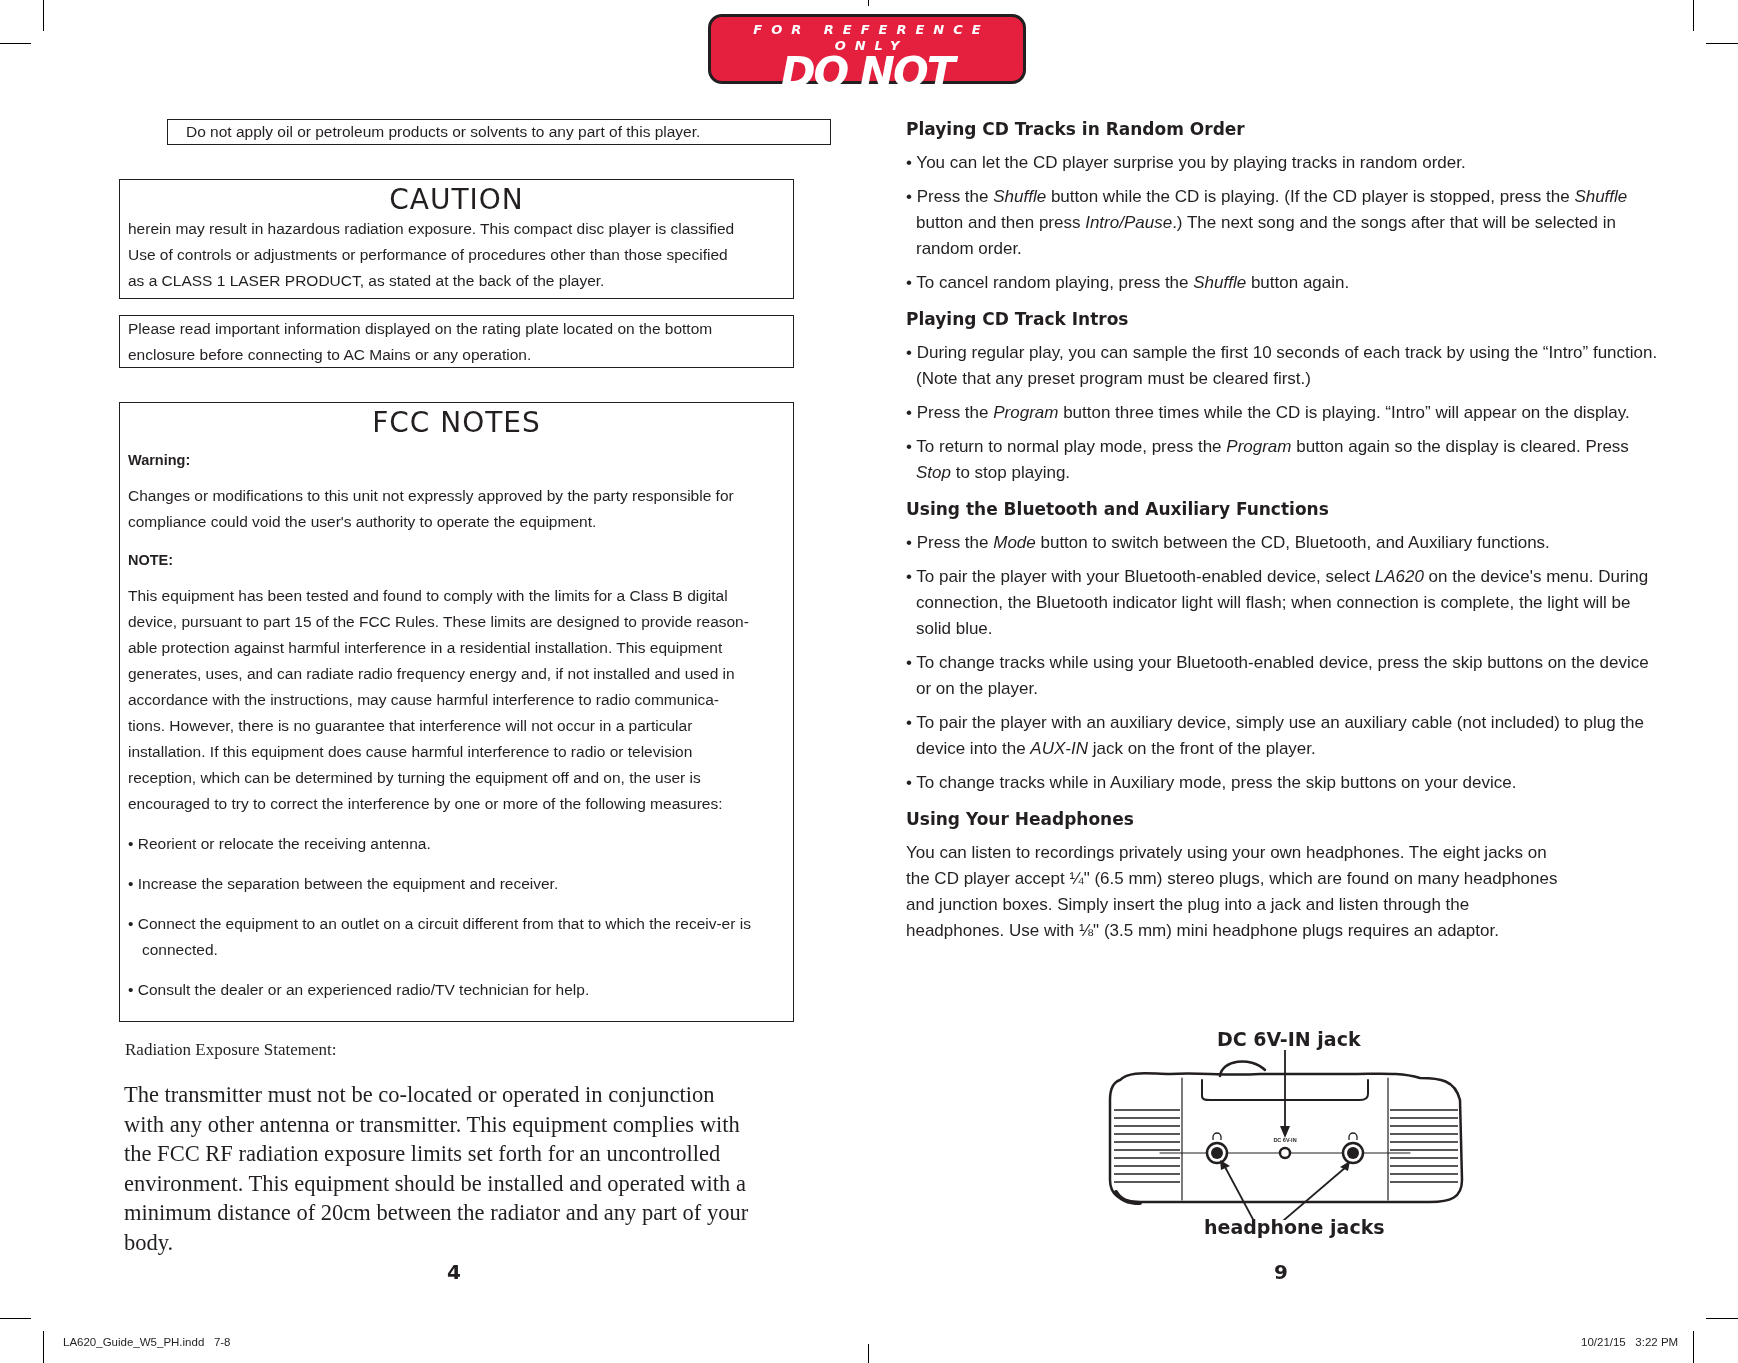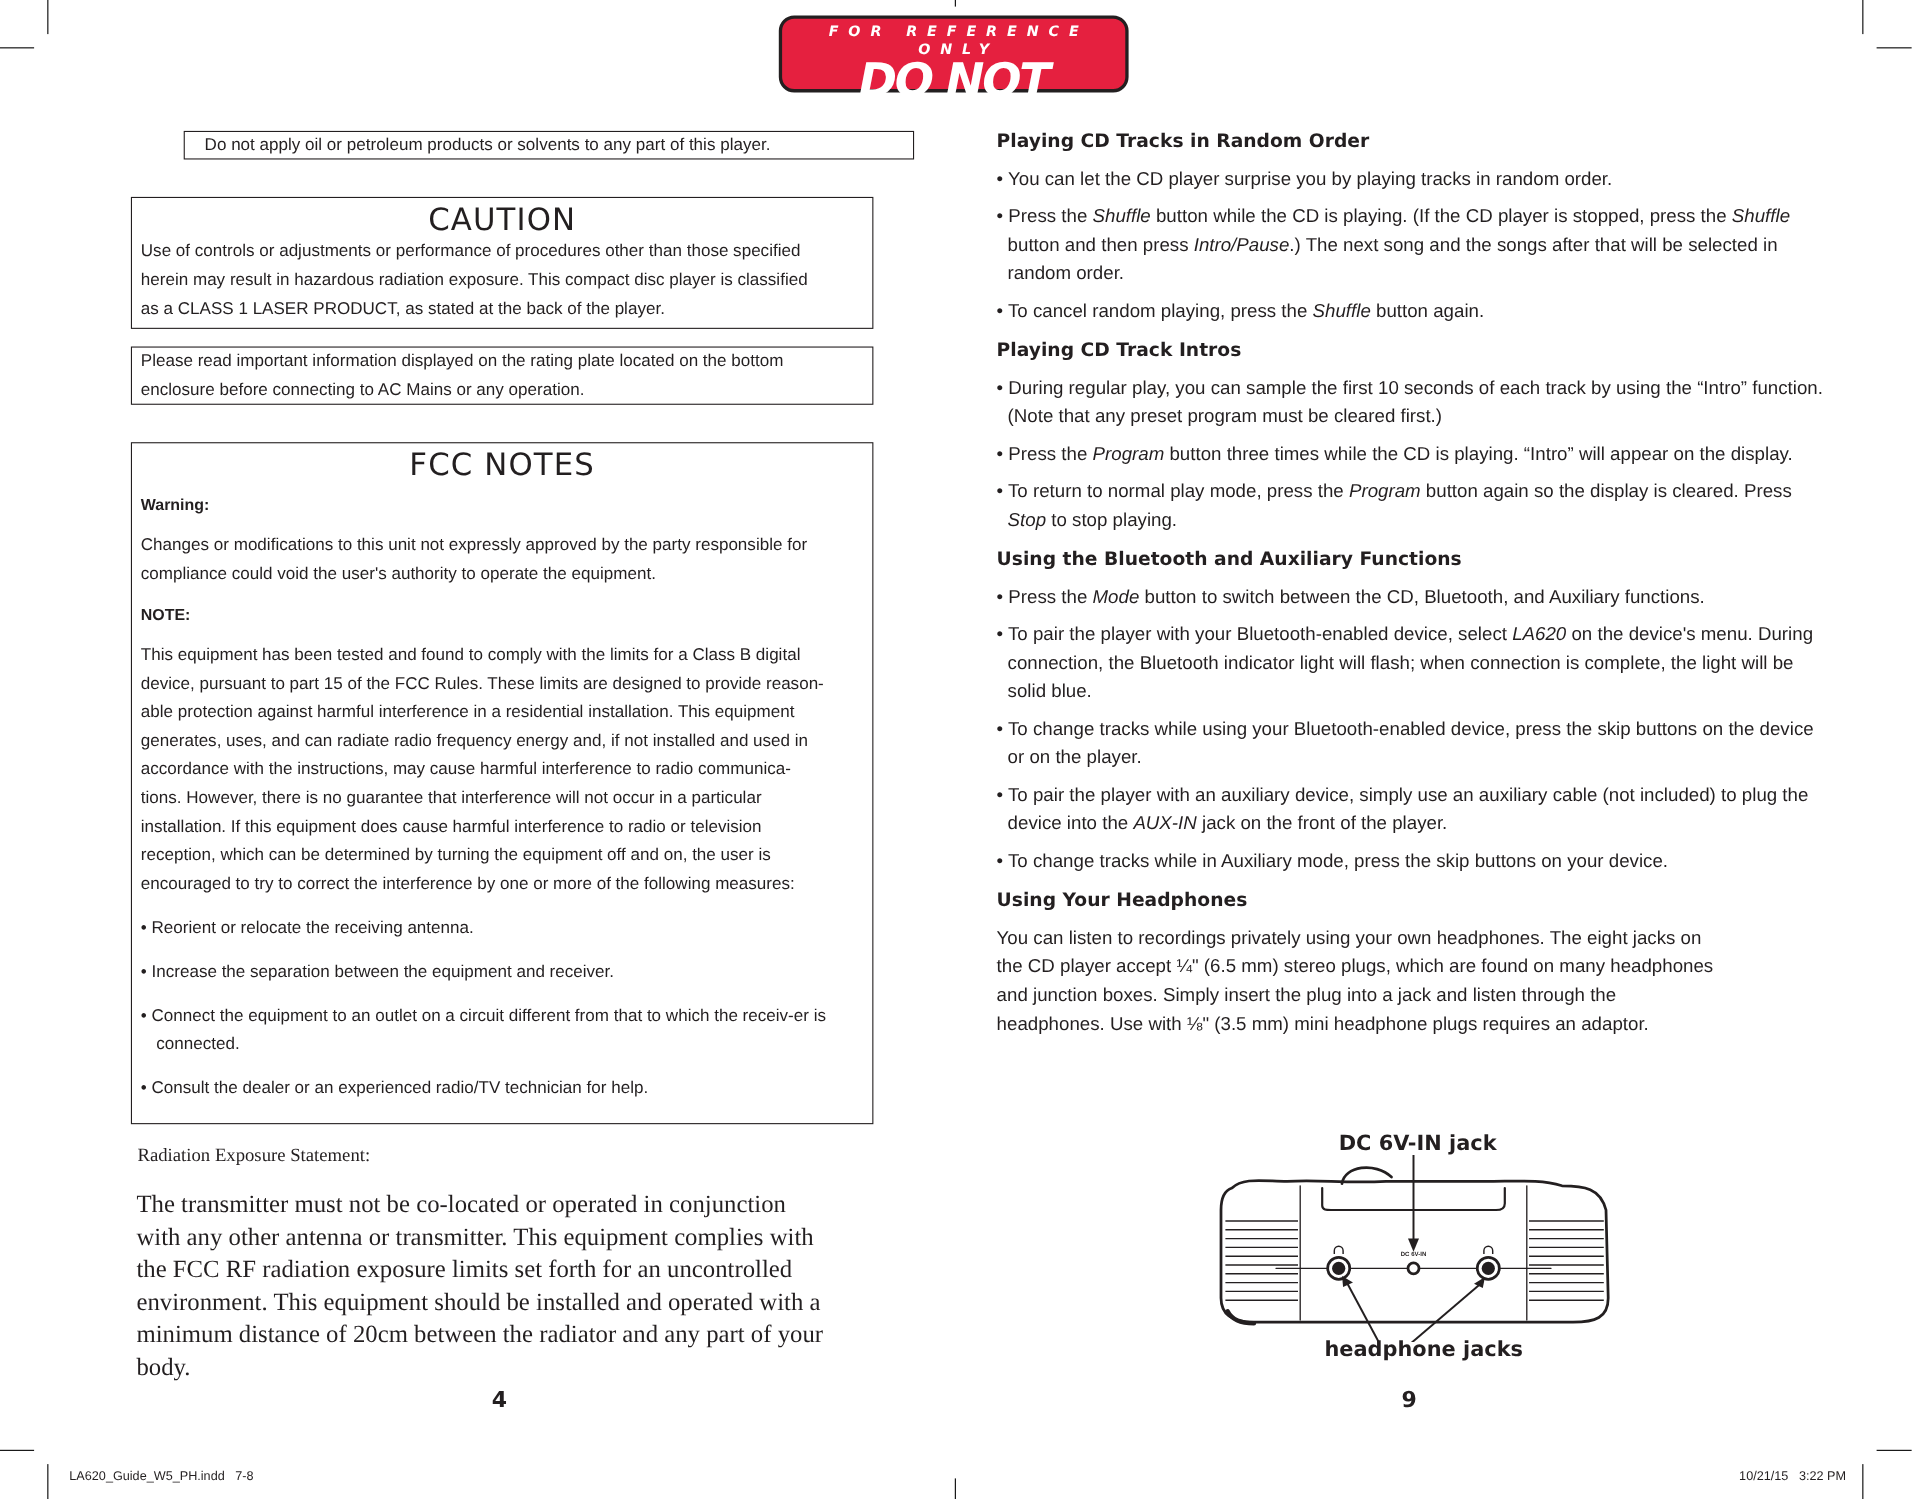--- a/index.html
+++ b/index.html
@@ -61,22 +61,22 @@
   <div class="ref">FOR REFERENCE ONLY</div>
   <div class="dnp">DO NOT PRINT</div>
 </div>
 
 <div class="box small-box">
   <span>Do not apply oil or petroleum products or solvents to any part of this player.</span>
 </div>
 
 <div class="box caution lt">
   <h2>CAUTION</h2>
+  <div>herein may result in hazardous radiation exposure. This compact disc player is classified</div>
   <div>Use of controls or adjustments or performance of procedures other than those specified</div>
-  <div>herein may result in hazardous radiation exposure. This compact disc player is classified</div>
   <div>as a CLASS 1 LASER PRODUCT, as stated at the back of the player.</div>
 </div>
 
 <div class="box please">
   <div>Please read important information displayed on the rating plate located on the bottom</div>
   <div>enclosure before connecting to AC Mains or any operation.</div>
 </div>
 
 <div class="box fcc">
   <h2>FCC NOTES</h2>

